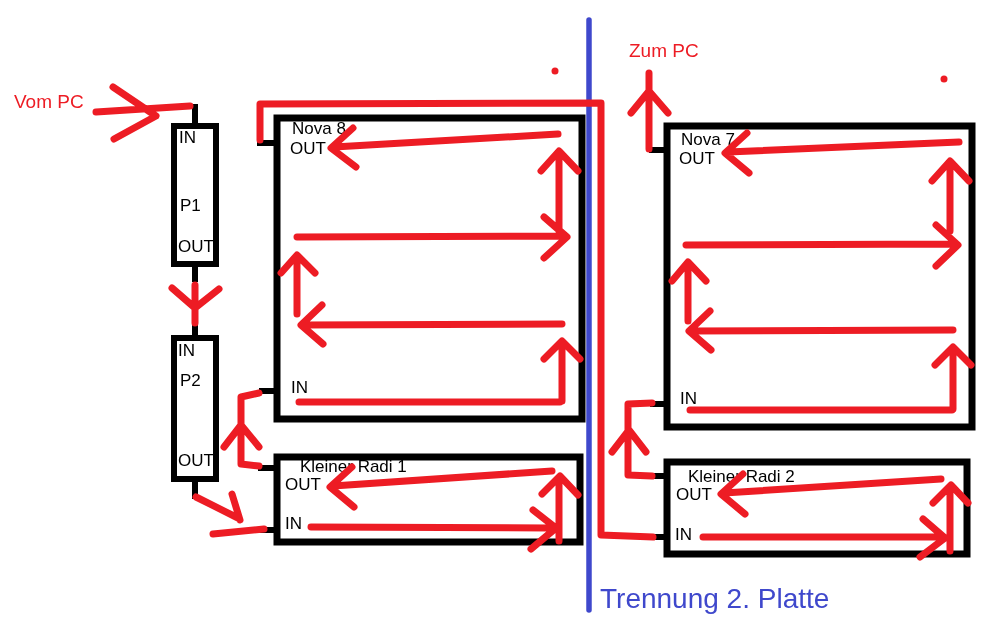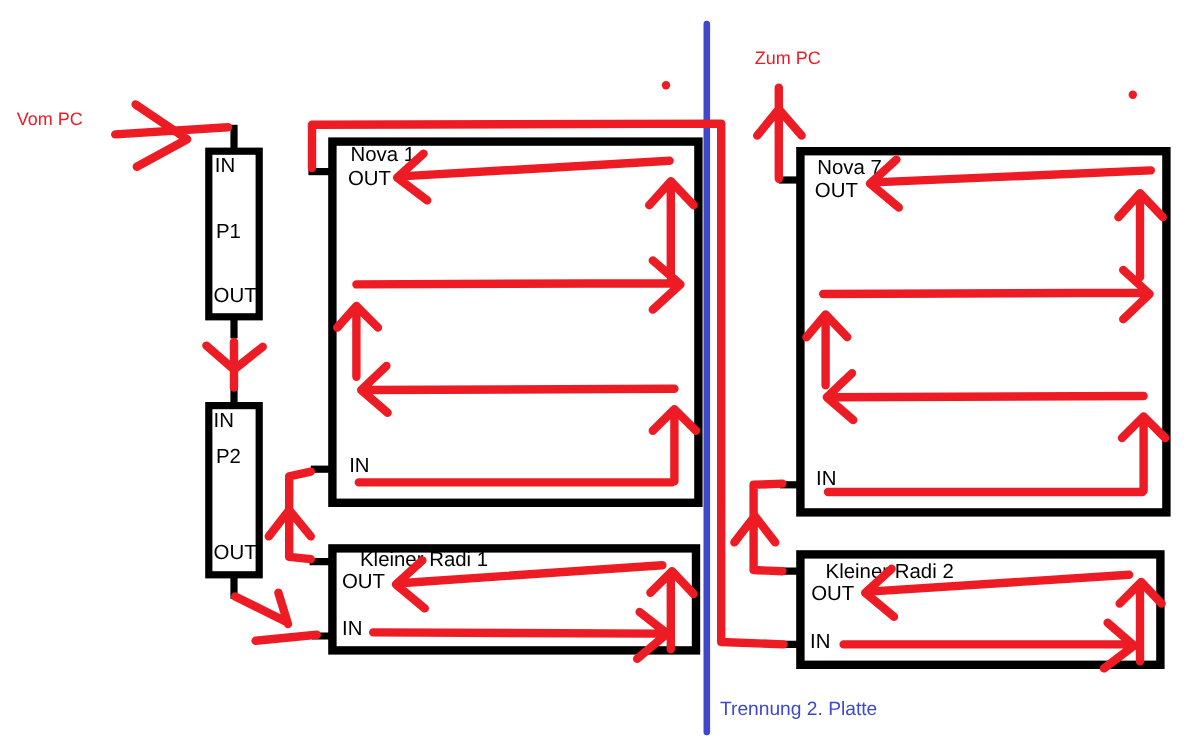--- a/index.html
+++ b/index.html
@@ -11,46 +11,46 @@
   html,body{margin:0;padding:0;background:#fff;}
   .stage{
     position:relative;width:990px;height:624px;background:var(--bg);
     font-family:"Liberation Sans", sans-serif;overflow:hidden;
   }
   .overlay{position:absolute;left:0;top:0;z-index:2;pointer-events:none;}
   .lbl{
     position:absolute;z-index:1;color:var(--black);
     font-size:17px;line-height:1.05;white-space:nowrap;
   }
-  .lbl.red{color:var(--red);font-size:15px;}
-  .lbl.blue{color:var(--blue);font-size:16px;}
+  .lbl.red{color:var(--red);font-size:19px;}
+  .lbl.blue{color:var(--blue);font-size:28px;}
   .k6{stroke:var(--black);stroke-width:6;fill:none;}
   .k7{stroke:var(--black);stroke-width:7;fill:none;}
   .r{stroke:var(--red);stroke-width:7;fill:none;stroke-linecap:round;stroke-linejoin:round;}
   .b{stroke:var(--blue);stroke-width:5.5;fill:none;stroke-linecap:round;}
   .dot{fill:var(--red);}
 </style>
 </head>
 <body>
 
 <div class="stage">
 
   <span class="lbl red" style="left:14px;top:92px">Vom PC</span>
   <span class="lbl red" style="left:629px;top:41px">Zum PC</span>
   <span class="lbl blue" style="left:600px;top:584px">Trennung 2. Platte</span>
 
   <span class="lbl" style="left:179px;top:129px">IN</span>
-  <span class="lbl" style="left:180px;top:184px">P1</span>
+  <span class="lbl" style="left:180px;top:197px">P1</span>
   <span class="lbl" style="left:178px;top:238px">OUT</span>
 
   <span class="lbl" style="left:178px;top:342px">IN</span>
   <span class="lbl" style="left:180px;top:372px">P2</span>
   <span class="lbl" style="left:178px;top:452px">OUT</span>
 
-  <span class="lbl" style="left:292px;top:120px">Nova 1</span>
+  <span class="lbl" style="left:292px;top:120px">Nova 8</span>
   <span class="lbl" style="left:290px;top:140px">OUT</span>
   <span class="lbl" style="left:291px;top:379px">IN</span>
 
   <span class="lbl" style="left:681px;top:131px">Nova 7</span>
   <span class="lbl" style="left:679px;top:150px">OUT</span>
   <span class="lbl" style="left:680px;top:390px">IN</span>
 
   <span class="lbl" style="left:300px;top:458px">Kleiner Radi 1</span>
   <span class="lbl" style="left:285px;top:476px">OUT</span>
   <span class="lbl" style="left:285px;top:515px">IN</span>

